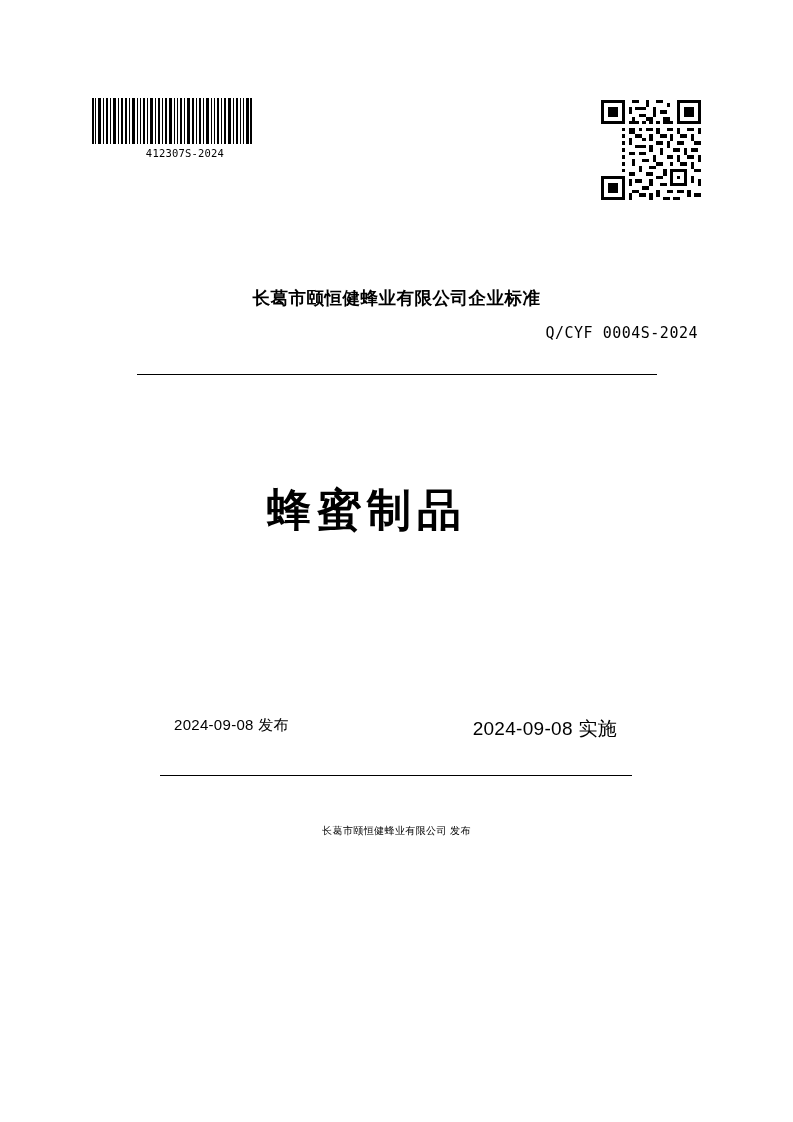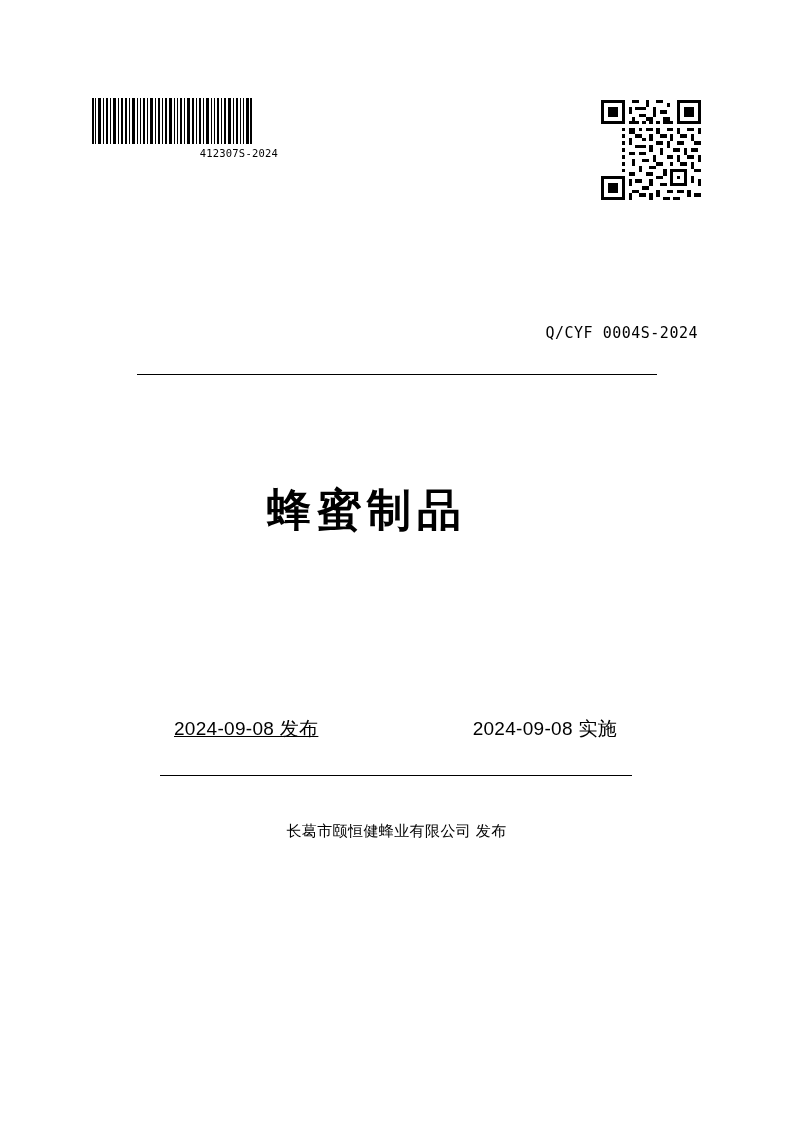--- a/index.html
+++ b/index.html
@@ -23,21 +23,21 @@
     height: 1122px;
     background: #fff;
   }
 
   
   .barcode-block {
     position: absolute;
     left: 92px;
     top: 98px;
     width: 186px;
-    text-align: right;
+    text-align: center;
   }
   .barcode {
     width: 160px;
     height: 46px;
     display: block;
   }
   .barcode-number {
     margin-top: 3px;
     font-family: "DejaVu Sans Mono", "Liberation Mono", monospace;
     font-size: 10.5px;
@@ -104,24 +104,23 @@
     position: absolute;
     left: 137px;
     top: 716px;
     width: 520px;
     height: 24px;
   }
   .date-issue {
     position: absolute;
     left: 37px;
     top: 0;
-    font-size: 19px;
+    font-size: 15px;
     letter-spacing: 0.3px;
     white-space: pre;
-    text-decoration: underline;
   }
   .date-effective {
     position: absolute;
     right: 40px;
     top: 0;
     font-size: 19px;
     letter-spacing: 0.3px;
     white-space: pre;
   }
 
@@ -132,21 +131,21 @@
     width: 472px;
     border-top: 1px solid #000;
   }
 
   .publisher {
     position: absolute;
     left: 0;
     top: 820px;
     width: 793px;
     text-align: center;
-    font-size: 15px;
+    font-size: 10px;
     letter-spacing: 0.4px;
     line-height: 22px;
     white-space: pre;
   }
 </style>
 </head>
 <body>
 
 <div class="page">
 
@@ -317,20 +316,21 @@
         <rect x="27" y="27" width="2" height="1"></rect>
         <rect x="8" y="27" width="1" height="2"></rect>
           <rect x="11" y="27" width="2" height="1"></rect>
         <rect x="14" y="27" width="1" height="2"></rect>
           <rect x="18" y="28" width="2" height="1"></rect>
         <rect x="21" y="28" width="2" height="1"></rect>
       </g>
     </svg>
   </div>
 
+  <div class="company-standard-line">长葛市颐恒健蜂业有限公司企业标准</div>
 
   <div class="std-number">Q/CYF 0004S-2024</div>
 
   <div class="rule-top"></div>
 
   <div class="doc-title">蜂蜜制品</div>
 
   <div class="date-row">
     <div class="date-issue">2024-09-08 发布</div>
     <div class="date-effective">2024-09-08 实施</div>

